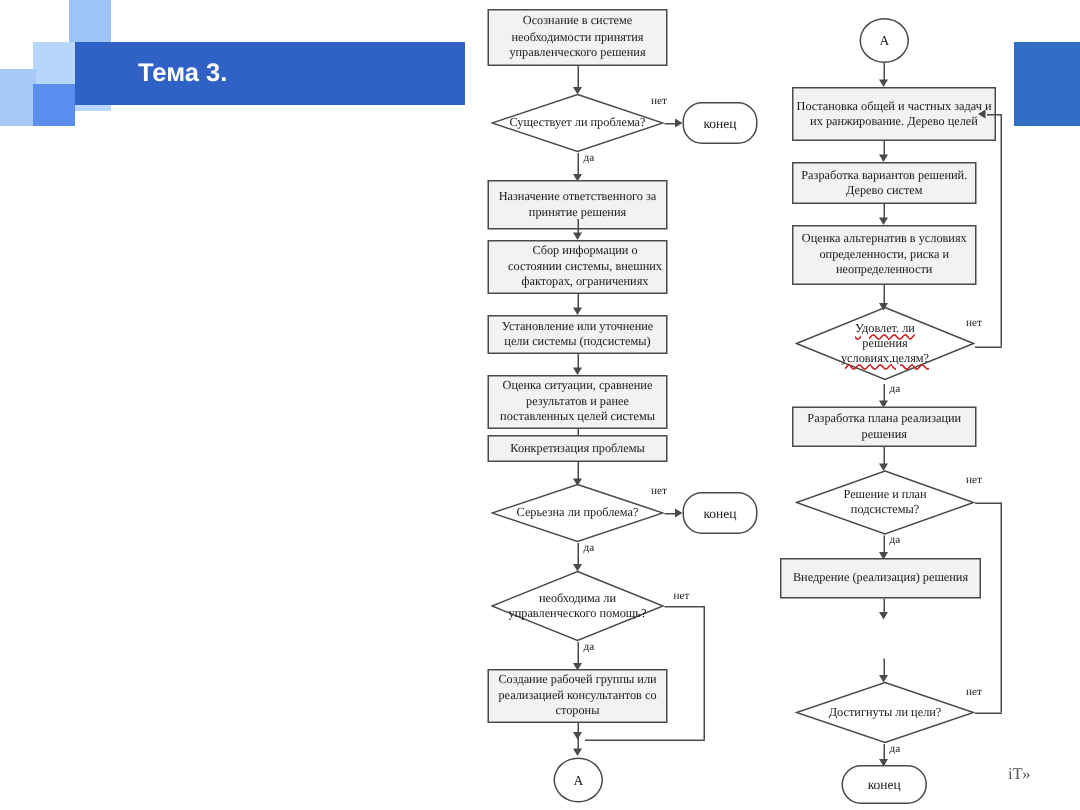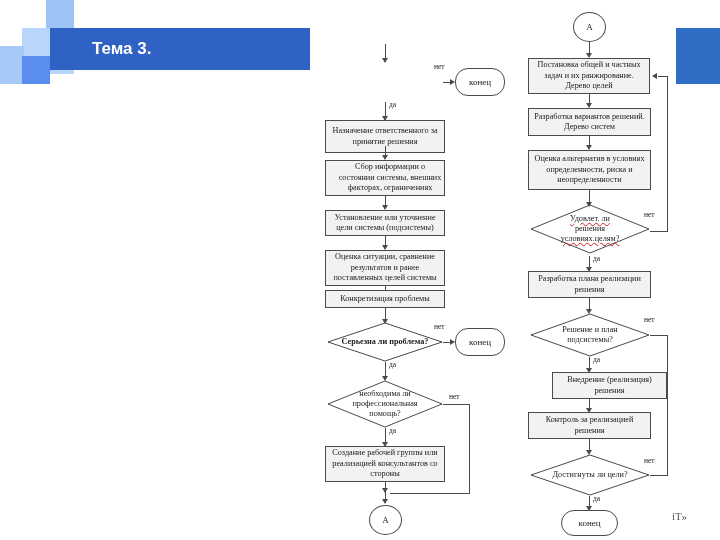--- a/index.html
+++ b/index.html
@@ -69,23 +69,30 @@
 <div id="slide">
 
   <div class="deco" id="deco-sq-tall"></div>
   <div class="deco" id="deco-sq-mid"></div>
   <div class="deco" id="deco-sq-left"></div>
   <div class="deco" id="deco-sq-blue2"></div>
   <div class="deco" id="title-bar"></div>
   <div id="title-text">Тема 3.</div>
   <div class="deco" id="deco-right-blue"></div>
 
+  <div class="node proc" style="left:325px;top:6px;width:120px;height:38px;">Осознание в системе необходимости принятия управленческого решения</div>
   <div class="ln lnv" style="left:385px;top:44px;height:16px;"></div>
   <div class="arrow arr-d" style="left:381.8px;top:58px;"></div>
 
+  <div class="node dec" style="left:327px;top:62px;width:116px;height:40px;">
+    <svg viewBox="0 0 116 40" preserveAspectRatio="none">
+        <polygon points="58,1 115,20 58,39 1,20" fill="none" stroke="#4a4a4a" stroke-width="1"></polygon>
+      </svg>
+    <span class="dtext">Существует ли проблема?</span>
+  </div>
   <div class="lbl" style="left:434px;top:62px;">нет</div>
   <div class="ln lnh" style="left:443px;top:82px;width:8px;"></div>
   <div class="arrow arr-r" style="left:450px;top:78.8px;"></div>
   <div class="node term" style="left:455px;top:68px;width:50px;height:28px;">конец</div>
 
   <div class="ln lnv" style="left:385px;top:102px;height:16px;"></div>
   <div class="lbl" style="left:389px;top:100px;">да</div>
   <div class="arrow arr-d" style="left:381.8px;top:116px;"></div>
 
   <div class="node proc" style="left:325px;top:120px;width:120px;height:33px;">Назначение ответственного за принятие решения</div>
@@ -101,61 +108,61 @@
   <div class="arrow arr-d" style="left:381.8px;top:245px;"></div>
 
   <div class="node proc" style="left:325px;top:250px;width:120px;height:36px;">Оценка ситуации, сравнение результатов и ранее поставленных целей системы</div>
   <div class="ln lnv" style="left:385px;top:286px;height:10px;"></div>
   <div class="arrow arr-d" style="left:381.8px;top:293px;"></div>
 
   <div class="node proc" style="left:325px;top:290px;width:120px;height:18px;">Конкретизация проблемы</div>
   <div class="ln lnv" style="left:385px;top:308px;height:14px;"></div>
   <div class="arrow arr-d" style="left:381.8px;top:319px;"></div>
 
-  <div class="node dec" style="left:327px;top:322px;width:116px;height:40px;font-weight:bold;">
+  <div class="node dec" style="left:327px;top:322px;width:116px;height:40px;">
     <svg viewBox="0 0 116 40" preserveAspectRatio="none">
         <polygon points="58,1 115,20 58,39 1,20" fill="none" stroke="#4a4a4a" stroke-width="1"></polygon>
       </svg>
     <span class="dtext">Серьезна ли проблема?</span>
   </div>
   <div class="lbl" style="left:434px;top:322px;">нет</div>
   <div class="ln lnh" style="left:443px;top:342px;width:8px;"></div>
   <div class="arrow arr-r" style="left:450px;top:338.8px;"></div>
   <div class="node term" style="left:455px;top:328px;width:50px;height:28px;">конец</div>
 
   <div class="ln lnv" style="left:385px;top:362px;height:16px;"></div>
   <div class="lbl" style="left:389px;top:360px;">да</div>
   <div class="arrow arr-d" style="left:381.8px;top:376px;"></div>
 
   <div class="node dec" style="left:327px;top:380px;width:116px;height:48px;">
     <svg viewBox="0 0 116 48" preserveAspectRatio="none">
         <polygon points="58,1 115,24 58,47 1,24" fill="none" stroke="#4a4a4a" stroke-width="1"></polygon>
       </svg>
-    <span class="dtext">необходима ли профессиональная помощь?</span>
+    <span class="dtext">необходима ли управленческого помощь?</span>
   </div>
   <div class="lbl" style="left:449px;top:392px;">нет</div>
   <div class="ln lnh" style="left:443px;top:404px;width:27px;"></div>
   <div class="ln lnv" style="left:469px;top:404px;height:89px;"></div>
   <div class="ln lnh" style="left:390px;top:493px;width:80px;"></div>
 
   <div class="ln lnv" style="left:385px;top:428px;height:16px;"></div>
   <div class="lbl" style="left:389px;top:426px;">да</div>
   <div class="arrow arr-d" style="left:381.8px;top:442px;"></div>
 
   <div class="node proc" style="left:325px;top:446px;width:120px;height:36px;">Создание рабочей группы или реализацией консультантов со стороны</div>
   <div class="ln lnv" style="left:385px;top:482px;height:20px;"></div>
   <div class="arrow arr-d" style="left:381.8px;top:488px;"></div>
   <div class="arrow arr-d" style="left:381.8px;top:499px;"></div>
   <div class="node conn" style="left:369px;top:505px;width:33px;height:30px;">А</div>
 
   <div class="node conn" style="left:573px;top:12px;width:33px;height:30px;">А</div>
   <div class="ln lnv" style="left:589px;top:42px;height:14px;"></div>
   <div class="arrow arr-d" style="left:585.8px;top:53px;"></div>
 
-  <div class="node proc" style="left:528px;top:58px;width:122px;height:36px;">Постановка общей и частных задач и их ранжирование. Дерево целей</div>
+  <div class="node proc" style="left:528px;top:58px;width:136px;height:36px;">Постановка общей и частных задач и их ранжирование. Дерево целей</div>
   <div class="ln lnv" style="left:589px;top:94px;height:12px;"></div>
   <div class="arrow arr-d" style="left:585.8px;top:103px;"></div>
 
   <div class="node proc" style="left:528px;top:108px;width:123px;height:28px;">Разработка вариантов решений. Дерево систем</div>
   <div class="ln lnv" style="left:589px;top:136px;height:12px;"></div>
   <div class="arrow arr-d" style="left:585.8px;top:145px;"></div>
 
   <div class="node proc" style="left:528px;top:150px;width:123px;height:40px;">Оценка альтернатив в условиях определенности, риска и неопределенности</div>
   <div class="ln lnv" style="left:589px;top:190px;height:16px;"></div>
   <div class="arrow arr-d" style="left:585.8px;top:202px;"></div>
@@ -190,25 +197,24 @@
       </svg>
     <span class="dtext">Решение и план подсистемы?</span>
   </div>
   <div class="lbl" style="left:644px;top:315px;">нет</div>
   <div class="ln lnh" style="left:650px;top:335px;width:18px;"></div>
 
   <div class="ln lnv" style="left:589px;top:357px;height:14px;"></div>
   <div class="lbl" style="left:593px;top:355px;">да</div>
   <div class="arrow arr-d" style="left:585.8px;top:368px;"></div>
 
-  <div class="node proc" style="left:552px;top:372px;width:115px;height:27px;">Внедрение (реализация) решения</div>
+  <div class="node proc" style="left:520px;top:372px;width:134px;height:27px;">Внедрение (реализация) решения</div>
   <div class="ln lnv" style="left:589px;top:399px;height:12px;"></div>
   <div class="arrow arr-d" style="left:585.8px;top:408px;"></div>
 
-  <div class="node proc" style="left:528px;top:412px;width:123px;height:27px;">Контроль за реализацией решения</div>
   <div class="ln lnv" style="left:589px;top:439px;height:14px;"></div>
   <div class="arrow arr-d" style="left:585.8px;top:450px;"></div>
 
   <div class="node dec" style="left:530px;top:454px;width:120px;height:42px;">
     <svg viewBox="0 0 120 42" preserveAspectRatio="none">
         <polygon points="60,1 119,21 60,41 1,21" fill="none" stroke="#4a4a4a" stroke-width="1"></polygon>
       </svg>
     <span class="dtext">Достигнуты ли цели?</span>
   </div>
   <div class="lbl" style="left:644px;top:456px;">нет</div>

